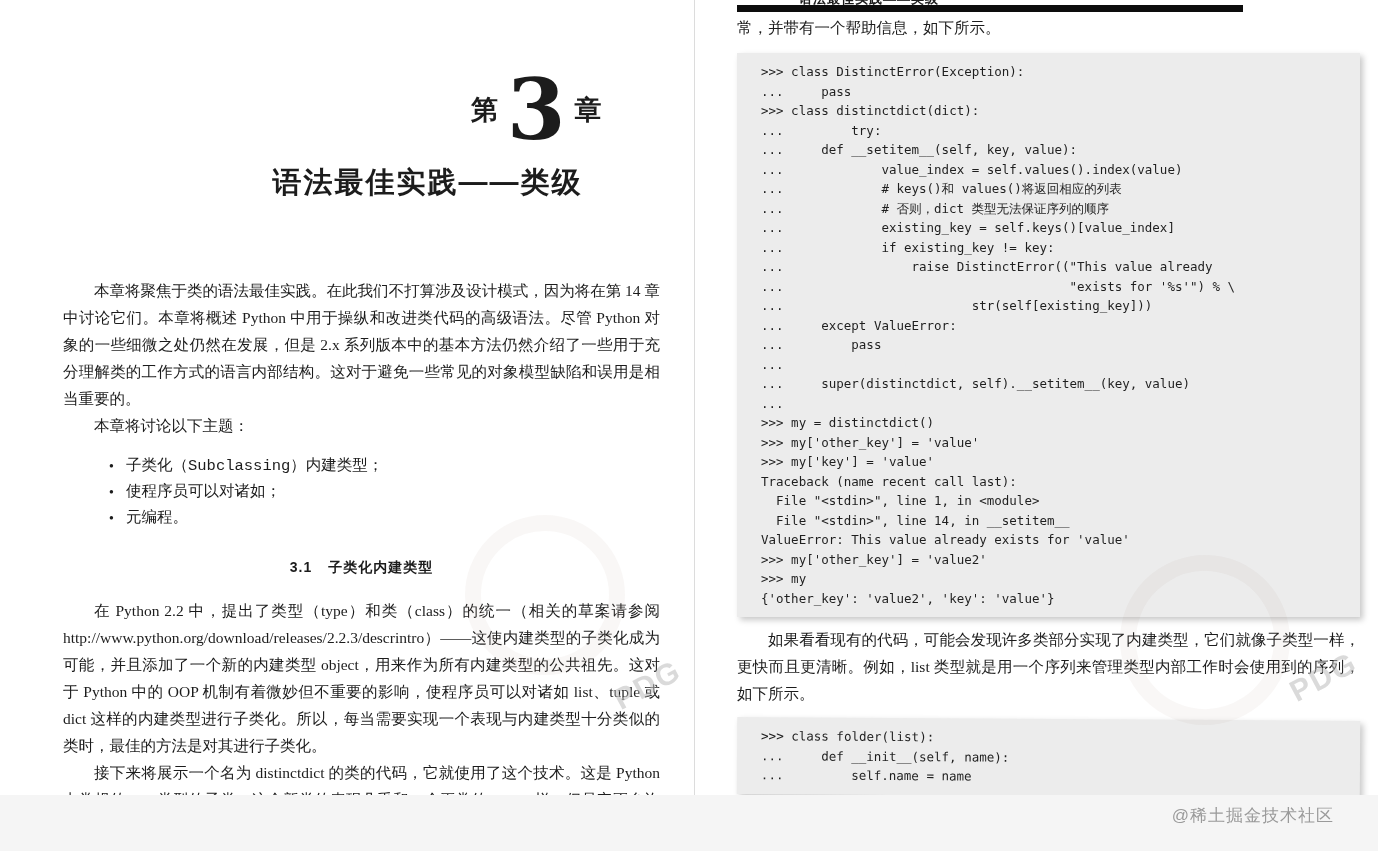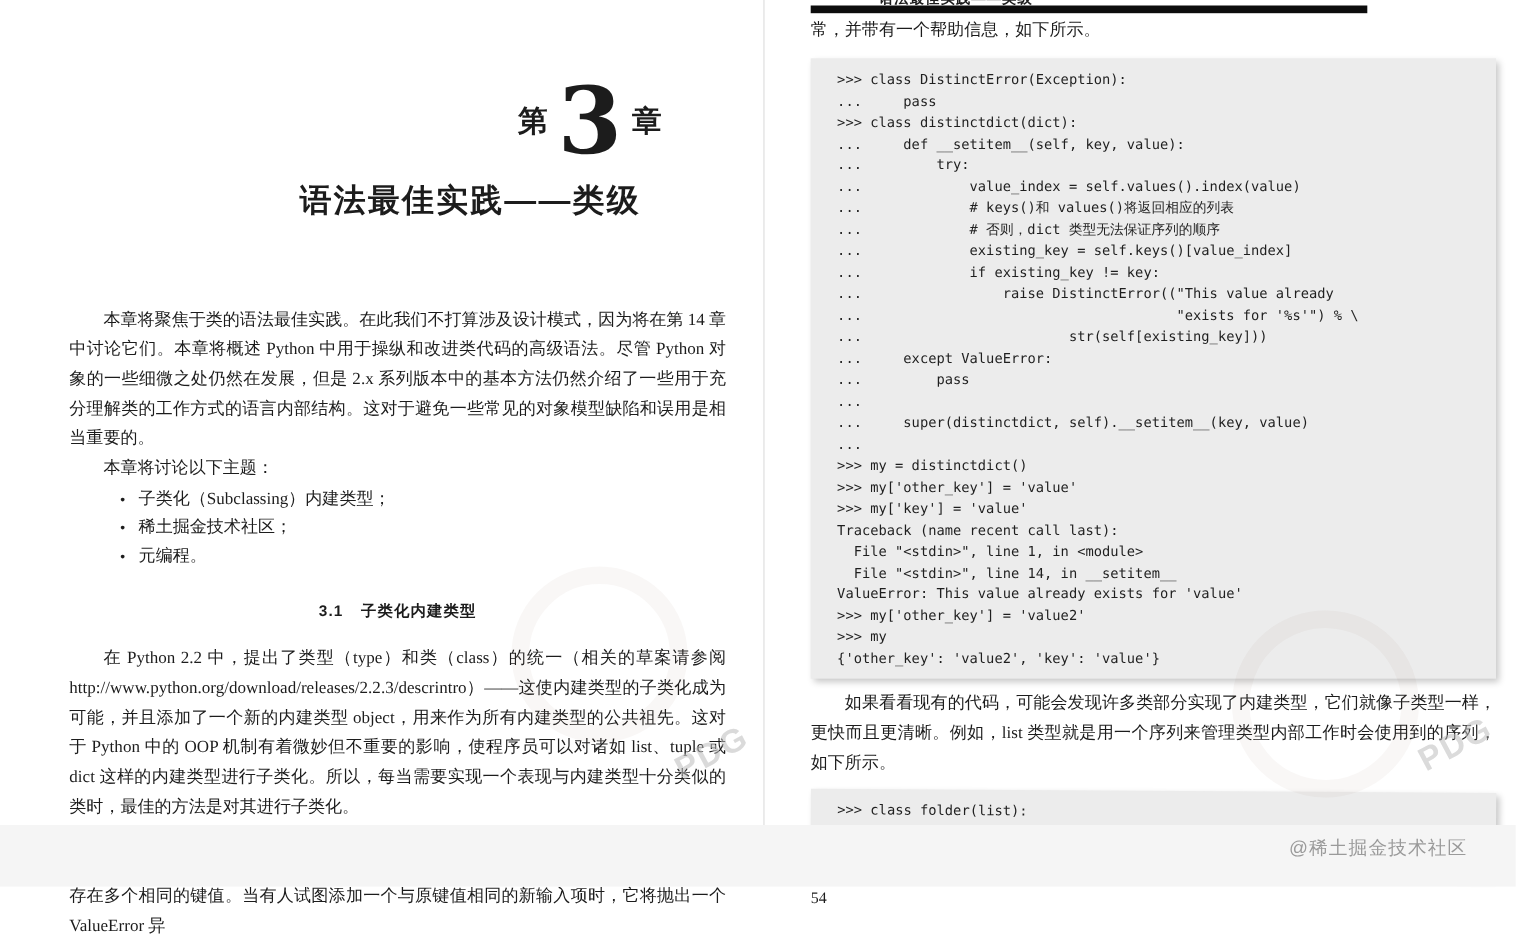--- a/index.html
+++ b/index.html
@@ -24,21 +24,21 @@
     position:absolute; top:163px; left:0; width:100%; text-align:center;
     transform:translateX(66px);
     font-family:"Liberation Sans","DejaVu Sans",sans-serif;
     font-size:29px; font-weight:bold; letter-spacing:2px;
   }
 
   .flow { position:absolute; top:277px; left:0; width:100%; }
   .para { font-size:15.5px; line-height:27px; text-align:justify; }
   .indent { text-indent:2em; }
 
-  .bullets { list-style:none; margin:2px 0 0 46px; }
+  .bullets { list-style:none; margin:14px 0 0 46px;font-family:Liberation Mono, monospace; }
   .bullet-item { font-size:15.5px; line-height:26px; position:relative; padding-left:17px; }
   .bullet-item::before { content:"●"; position:absolute; left:0; top:0; font-size:8px; line-height:26px; }
 
   .section-heading {
     margin:28px 0 20px; text-align:center;
     font-family:"Liberation Sans","DejaVu Sans",sans-serif;
     font-size:14px; font-weight:bold; letter-spacing:1px;
   }
   .section-heading .sec-num { margin-right:16px; }
 
@@ -59,21 +59,21 @@
     font-family:"DejaVu Sans Mono","Liberation Mono",monospace;
     font-size:12.5px; line-height:19.5px; white-space:pre; color:#1f1f1f;
   }
   .code2 { transform:rotate(0.35deg); }
 
   .mid-para { margin-top:9px; }
 
   .page-number { margin-top:13px; font-size:14.5px; }
 
   
-  .bottom-strip { position:absolute; left:0; top:750px; width:1378px; height:56px; background:#f5f5f5; }
+  .bottom-strip { position:absolute; left:0; top:795px; width:1378px; height:56px; background:#f5f5f5; }
   .community-mark {
     position:absolute; right:44px; top:9px;
     font-family:"Liberation Sans","DejaVu Sans",sans-serif;
     font-size:17px; color:#9a9a9a; letter-spacing:1px;
   }
   .pdg {
     position:absolute; font-family:"Liberation Sans",sans-serif;
     font-size:30px; font-weight:bold; color:#bdbdbd; opacity:0.55;
     transform:rotate(-28deg); letter-spacing:2px; pointer-events:none;
   }
@@ -100,21 +100,21 @@
     </div>
 
     <h1 class="chapter-title">语法最佳实践——类级</h1>
 
     <div class="flow">
       <p class="para indent">本章将聚焦于类的语法最佳实践。在此我们不打算涉及设计模式，因为将在第 14 章中讨论它们。本章将概述 Python 中用于操纵和改进类代码的高级语法。尽管 Python 对象的一些细微之处仍然在发展，但是 2.x 系列版本中的基本方法仍然介绍了一些用于充分理解类的工作方式的语言内部结构。这对于避免一些常见的对象模型缺陷和误用是相当重要的。</p>
       <p class="para indent">本章将讨论以下主题：</p>
 
       <ul class="bullets">
           <li class="bullet-item">子类化（Subclassing）内建类型；</li>
-          <li class="bullet-item">稀土掘金技术社区；</li>
+          <li class="bullet-item">使程序员可以对诸如；</li>
           <li class="bullet-item">元编程。</li>
         </ul>
 
       <h2 class="section-heading">
         <span class="sec-num">3.1</span><span>子类化内建类型</span>
       </h2>
 
       <p class="para indent">在 Python 2.2 中，提出了类型（type）和类（class）的统一（相关的草案请参阅 http://www.python.org/download/releases/2.2.3/descrintro）——这使内建类型的子类化成为可能，并且添加了一个新的内建类型 object，用来作为所有内建类型的公共祖先。这对于 Python 中的 OOP 机制有着微妙但不重要的影响，使程序员可以对诸如 list、tuple 或 dict 这样的内建类型进行子类化。所以，每当需要实现一个表现与内建类型十分类似的类时，最佳的方法是对其进行子类化。</p>
       <p class="para indent">接下来将展示一个名为 distinctdict 的类的代码，它就使用了这个技术。这是 Python 中常规的 dict 类型的子类。这个新类的表现几乎和一个平常的 dict 一样，但是它不允许存在多个相同的键值。当有人试图添加一个与原键值相同的新输入项时，它将抛出一个 ValueError 异</p>
     </div>
@@ -129,22 +129,22 @@
     </div>
     <div class="header-bar"></div>
 
     <div class="right-flow">
       <p class="para">常，并带有一个帮助信息，如下所示。</p>
 
       <div class="code-block code1">
           <div class="code-line">&gt;&gt;&gt; class DistinctError(Exception):</div>
           <div class="code-line">...     pass</div>
           <div class="code-line">&gt;&gt;&gt; class distinctdict(dict):</div>
+          <div class="code-line">...         try:</div>
           <div class="code-line">...     def __setitem__(self, key, value):</div>
-          <div class="code-line">...         try:</div>
           <div class="code-line">...             value_index = self.values().index(value)</div>
           <div class="code-line">...             # keys()和 values()将返回相应的列表</div>
           <div class="code-line">...             # 否则，dict 类型无法保证序列的顺序</div>
           <div class="code-line">...             existing_key = self.keys()[value_index]</div>
           <div class="code-line">...             if existing_key != key:</div>
           <div class="code-line">...                 raise DistinctError(("This value already</div>
           <div class="code-line">...                                      "exists for '%s'") % \</div>
           <div class="code-line">...                         str(self[existing_key]))</div>
           <div class="code-line">...     except ValueError:</div>
           <div class="code-line">...         pass</div>

